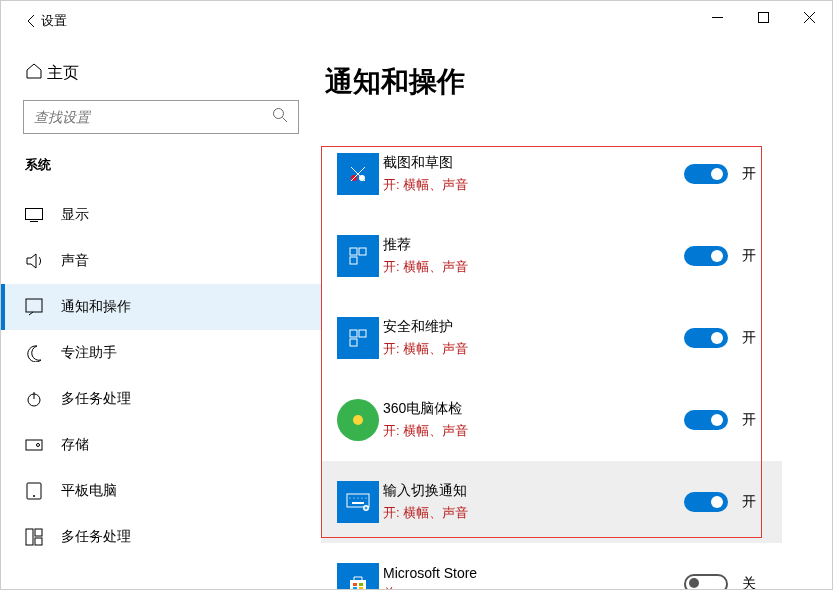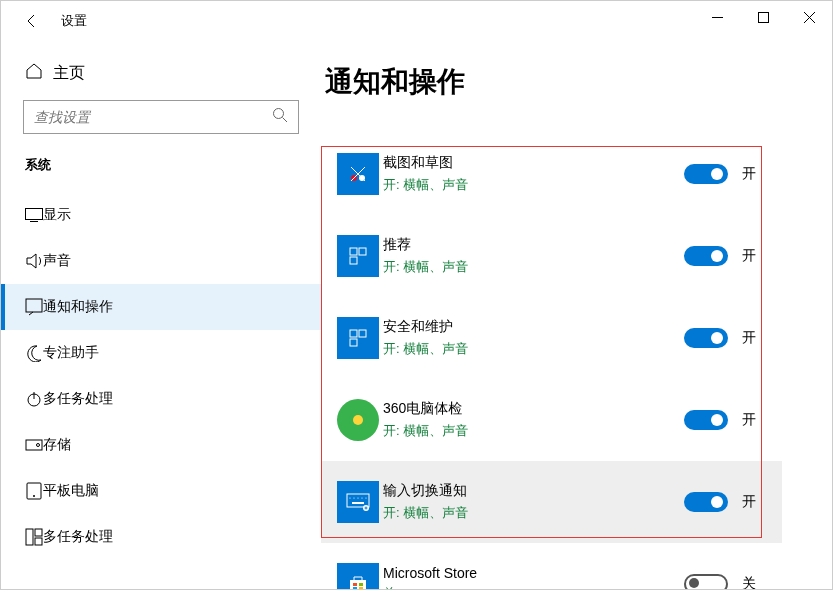--- a/index.html
+++ b/index.html
@@ -1,45 +1,45 @@
 <!DOCTYPE html>
 <html><head>
 <meta charset="utf-8">
 <style>
 *{box-sizing:border-box;margin:0;padding:0;font-family:"Microsoft YaHei","Segoe UI",sans-serif}
 body{background:#fff;width:833px;height:590px;overflow:hidden;border:1px solid #ccc;position:relative}
 .titlebar{height:40px;display:flex;align-items:center;padding-left:20px;position:relative}
 .titlebar .back{width:20px;height:20px;cursor:pointer;display:flex;align-items:center;justify-content:center}
-.titlebar .title{margin-left:20px;font-size:13px}
+.titlebar .title{font-size:13px}
 .winbtns{position:absolute;right:0;top:0;display:flex}
 .winbtn{width:46px;height:32px;display:flex;align-items:center;justify-content:center;cursor:pointer}
 .winbtn svg{width:11px;height:11px}
 .content{display:flex;height:calc(100% - 40px)}
 .sidebar{width:320px;padding:15px 0 0 0;overflow:hidden}
-.home-row{display:flex;align-items:center;gap:10px;padding:6px 24px 16px 24px;cursor:pointer}
+.home-row{display:flex;align-items:center;gap:4px;padding:6px 24px 16px 24px;cursor:pointer}
 .home-row .icon{width:18px}
 .search{margin:0 22px 22px 22px;height:34px;border:1px solid #999;display:flex;align-items:center;padding:0 10px;background:#fff}
 .search input{flex:1;border:none;outline:none;font-size:14px;color:#c2410c;font-style:italic}
 .search .sicon{width:16px}
 .group-title{font-weight:600;font-size:13px;margin:12px 24px 18px 24px}
 .nav{display:flex;flex-direction:column}
-.nav-item{height:46px;display:flex;align-items:center;padding:0 24px;cursor:pointer;position:relative;font-size:14px}
+.nav-item{height:46px;display:flex;align-items:center;gap:18px;padding:0 24px;cursor:pointer;position:relative;font-size:14px}
 .nav-item.active{background:#e6f2fb}
 .nav-item.active::before{content:"";position:absolute;left:0;top:0;bottom:0;width:4px;background:#0078d4}
 .nav-item .nicon{width:18px;display:flex;align-items:center;justify-content:center}
 .main{flex:1;overflow:hidden;position:relative}
 .page-title{font-size:28px;font-weight:600;margin:22px 0 32px 4px}
 .redbox{border:1px solid #e53935;position:absolute;left:0;top:105px;width:441px;height:392px;pointer-events:none}
 .app-list{display:flex;flex-direction:column}
 .app-row{height:82px;display:flex;align-items:center;padding:0 16px;gap:4px;cursor:pointer}
 .app-row.hover{background:#eee}
 .app-icon{width:42px;height:42px;display:flex;align-items:center;justify-content:center;font-size:20px;color:#fff}
 .app-texts{flex:1;display:flex;flex-direction:column;gap:4px}
 .app-name{font-size:14px}
-.app-sub{font-size:13px;color:#15803d}
+.app-sub{font-size:13px;color:#b91c1c}
 .toggle{width:44px;height:20px;border-radius:10px;position:relative;cursor:pointer;flex-shrink:0}
 .toggle.on{background:#0078d4}
 .toggle.off{background:#fff;border:2px solid #555}
 .toggle .knob{width:12px;height:12px;border-radius:50%;background:#fff;position:absolute;top:4px;right:5px}
 .toggle.off .knob{background:#555;left:3px;right:auto;top:2px;width:10px;height:10px}
 .toggle-label{font-size:14px;margin-left:10px;width:24px}
 .main-inner{padding-right:50px}
 </style>
 </head>
 <body>

